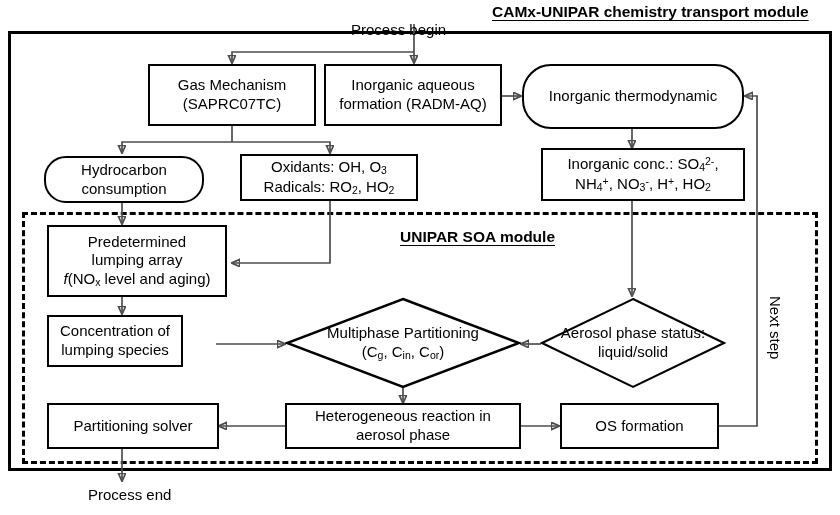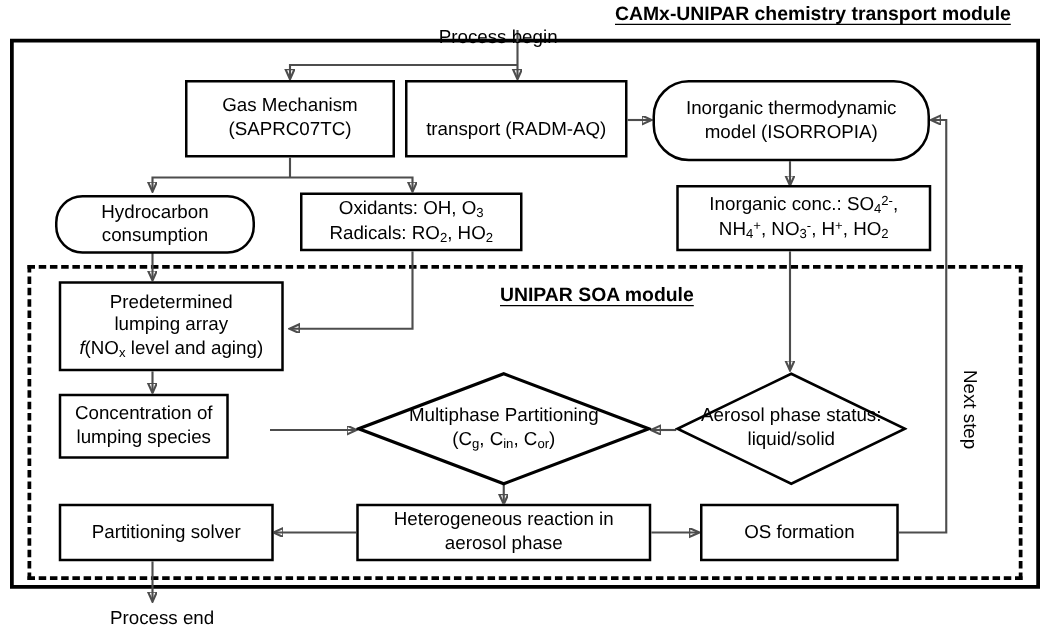--- a/index.html
+++ b/index.html
@@ -100,29 +100,28 @@
 
   <div class="box" style="left:148px;top:64px;width:168px;height:62px;">
     <span>
       <span>Gas Mechanism</span><br>
       <span>(SAPRC07TC)</span>
     </span>
   </div>
 
   <div class="box" style="left:324px;top:64px;width:178px;height:62px;">
     <span>
-      <br>
-      <span>transport (RADM-AQ)</span>
+      <span>Inorganic aqueous</span><br>
+      <span>formation (RADM-AQ)</span>
     </span>
   </div>
 
   <div class="box" style="left:522px;top:64px;width:222px;height:65px;border-radius:29px;">
     <span>
       <span>Inorganic thermodynamic</span><br>
-      <span>model (ISORROPIA)</span>
     </span>
   </div>
 
   <div class="box" style="left:44px;top:156px;width:160px;height:47px;border-radius:22px;">
     <span>
       <span>Hydrocarbon</span><br>
       <span>consumption</span>
     </span>
   </div>
 

